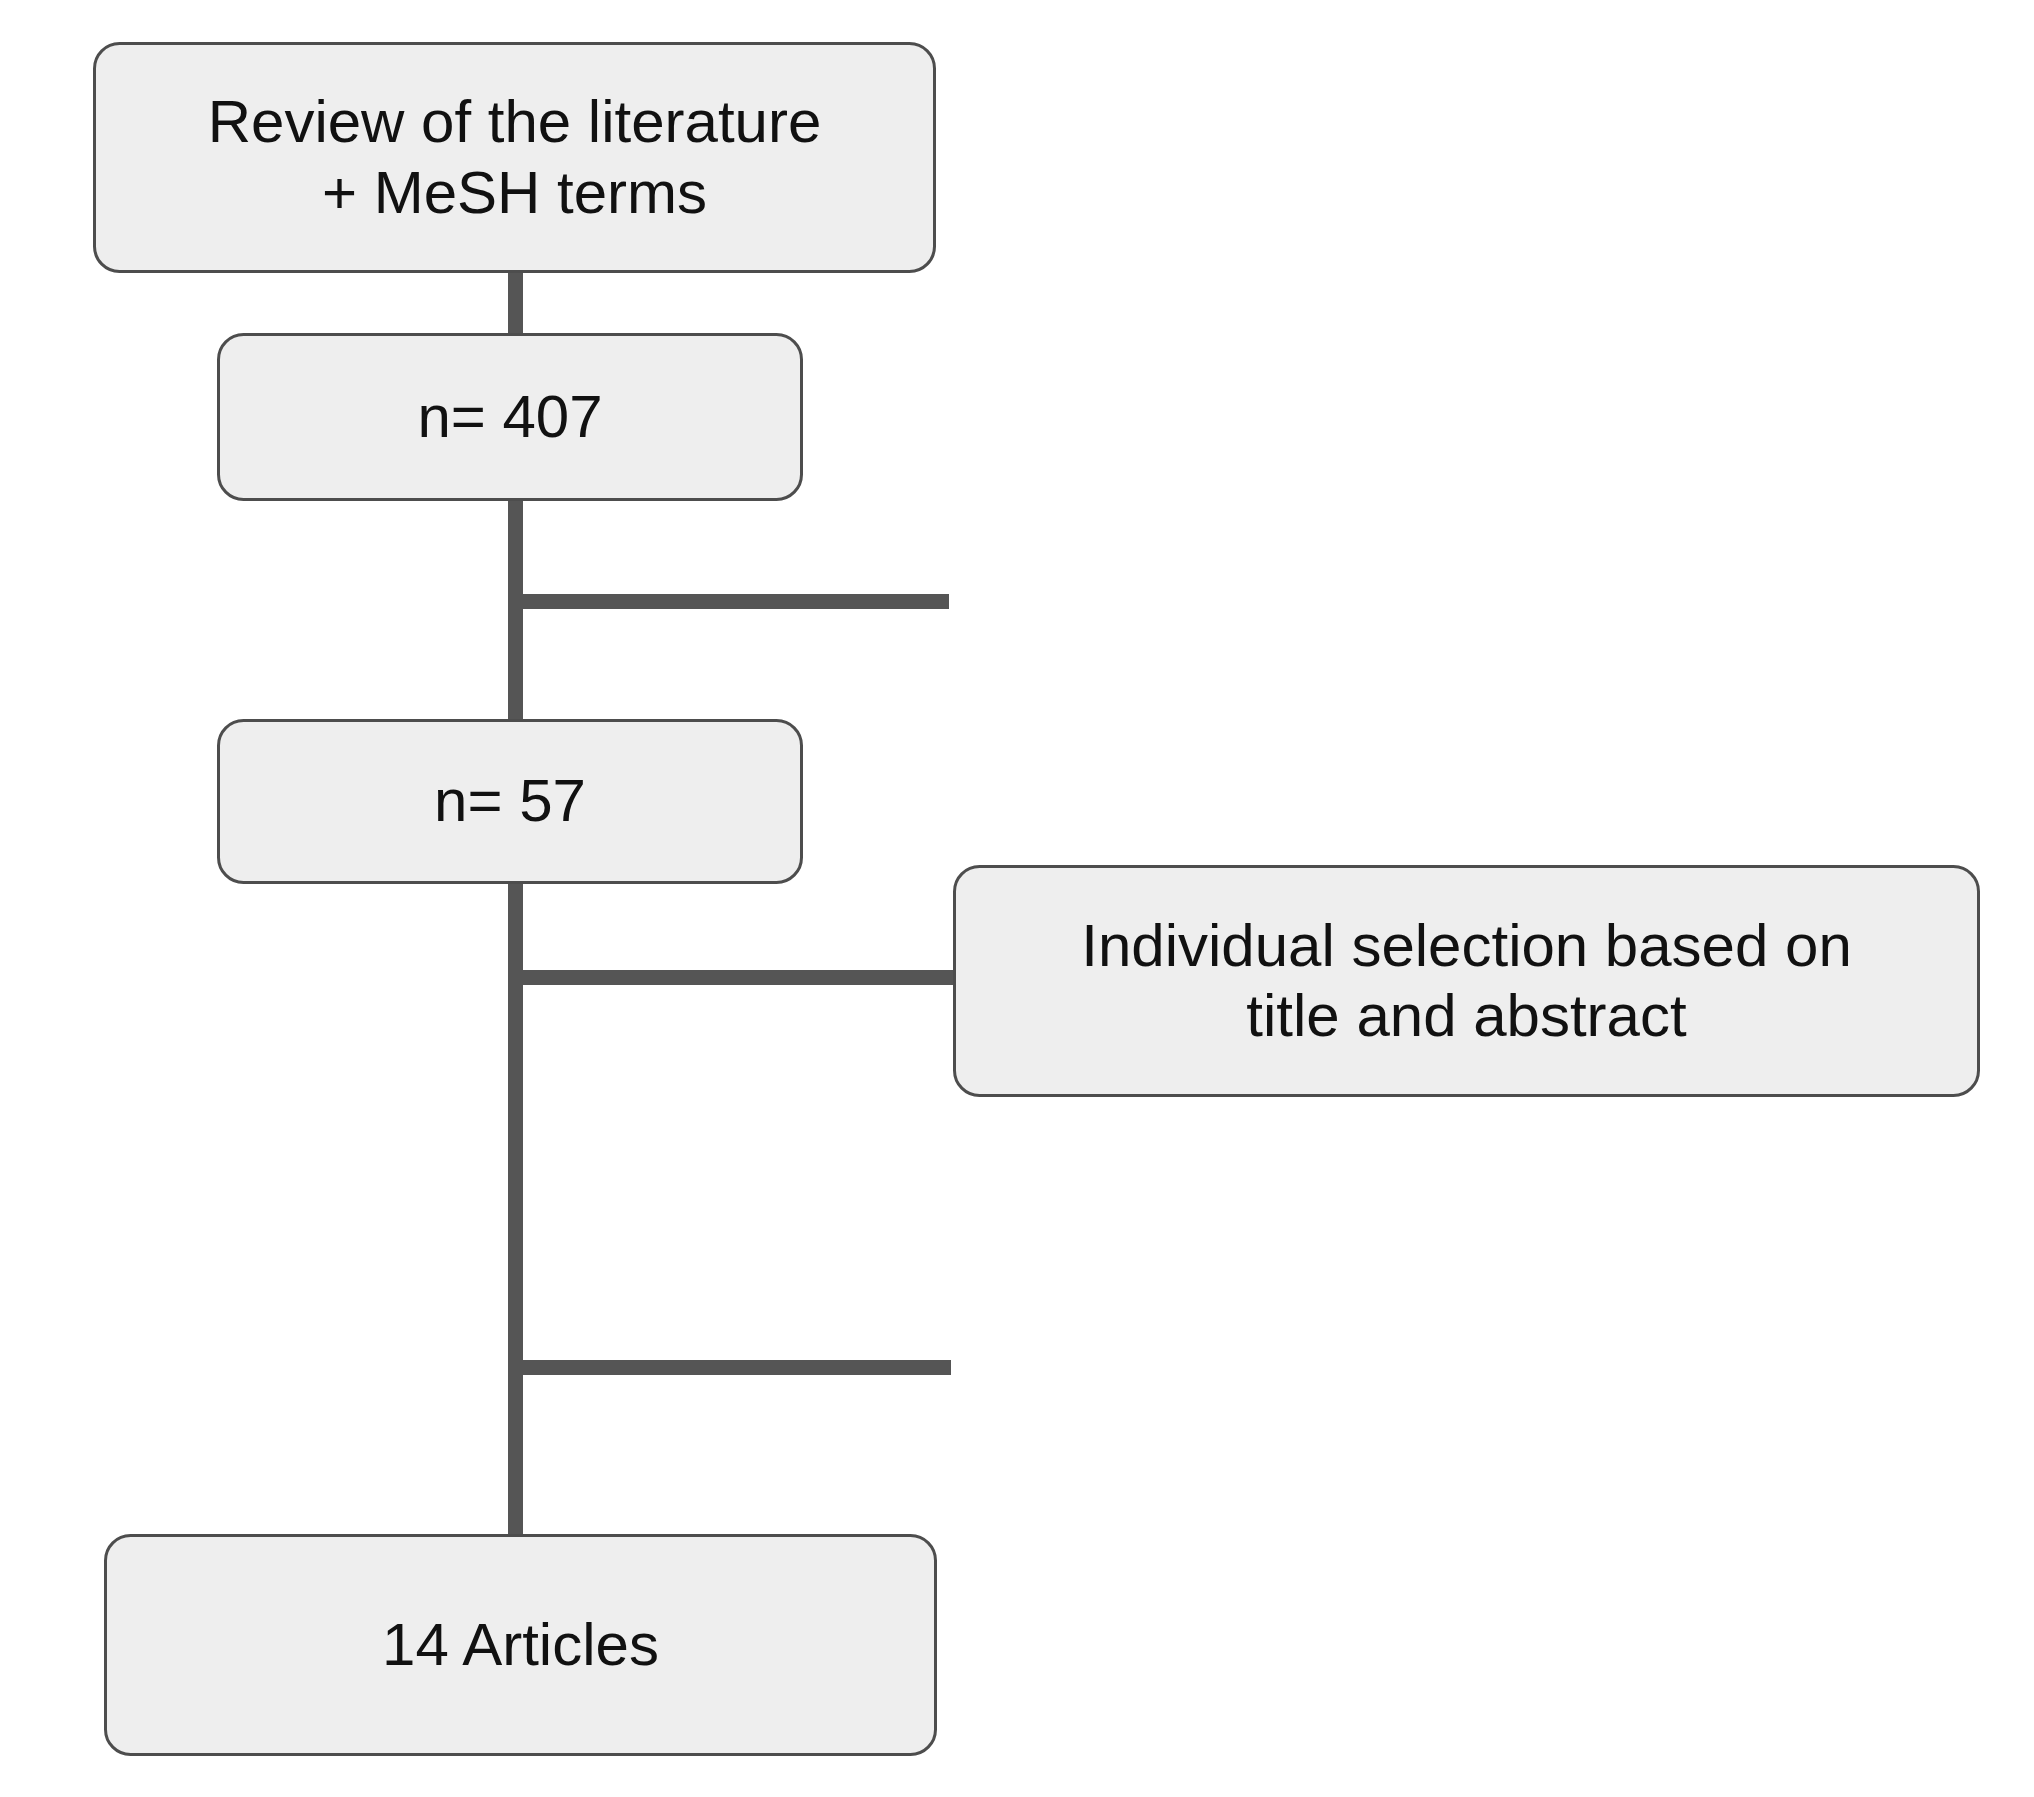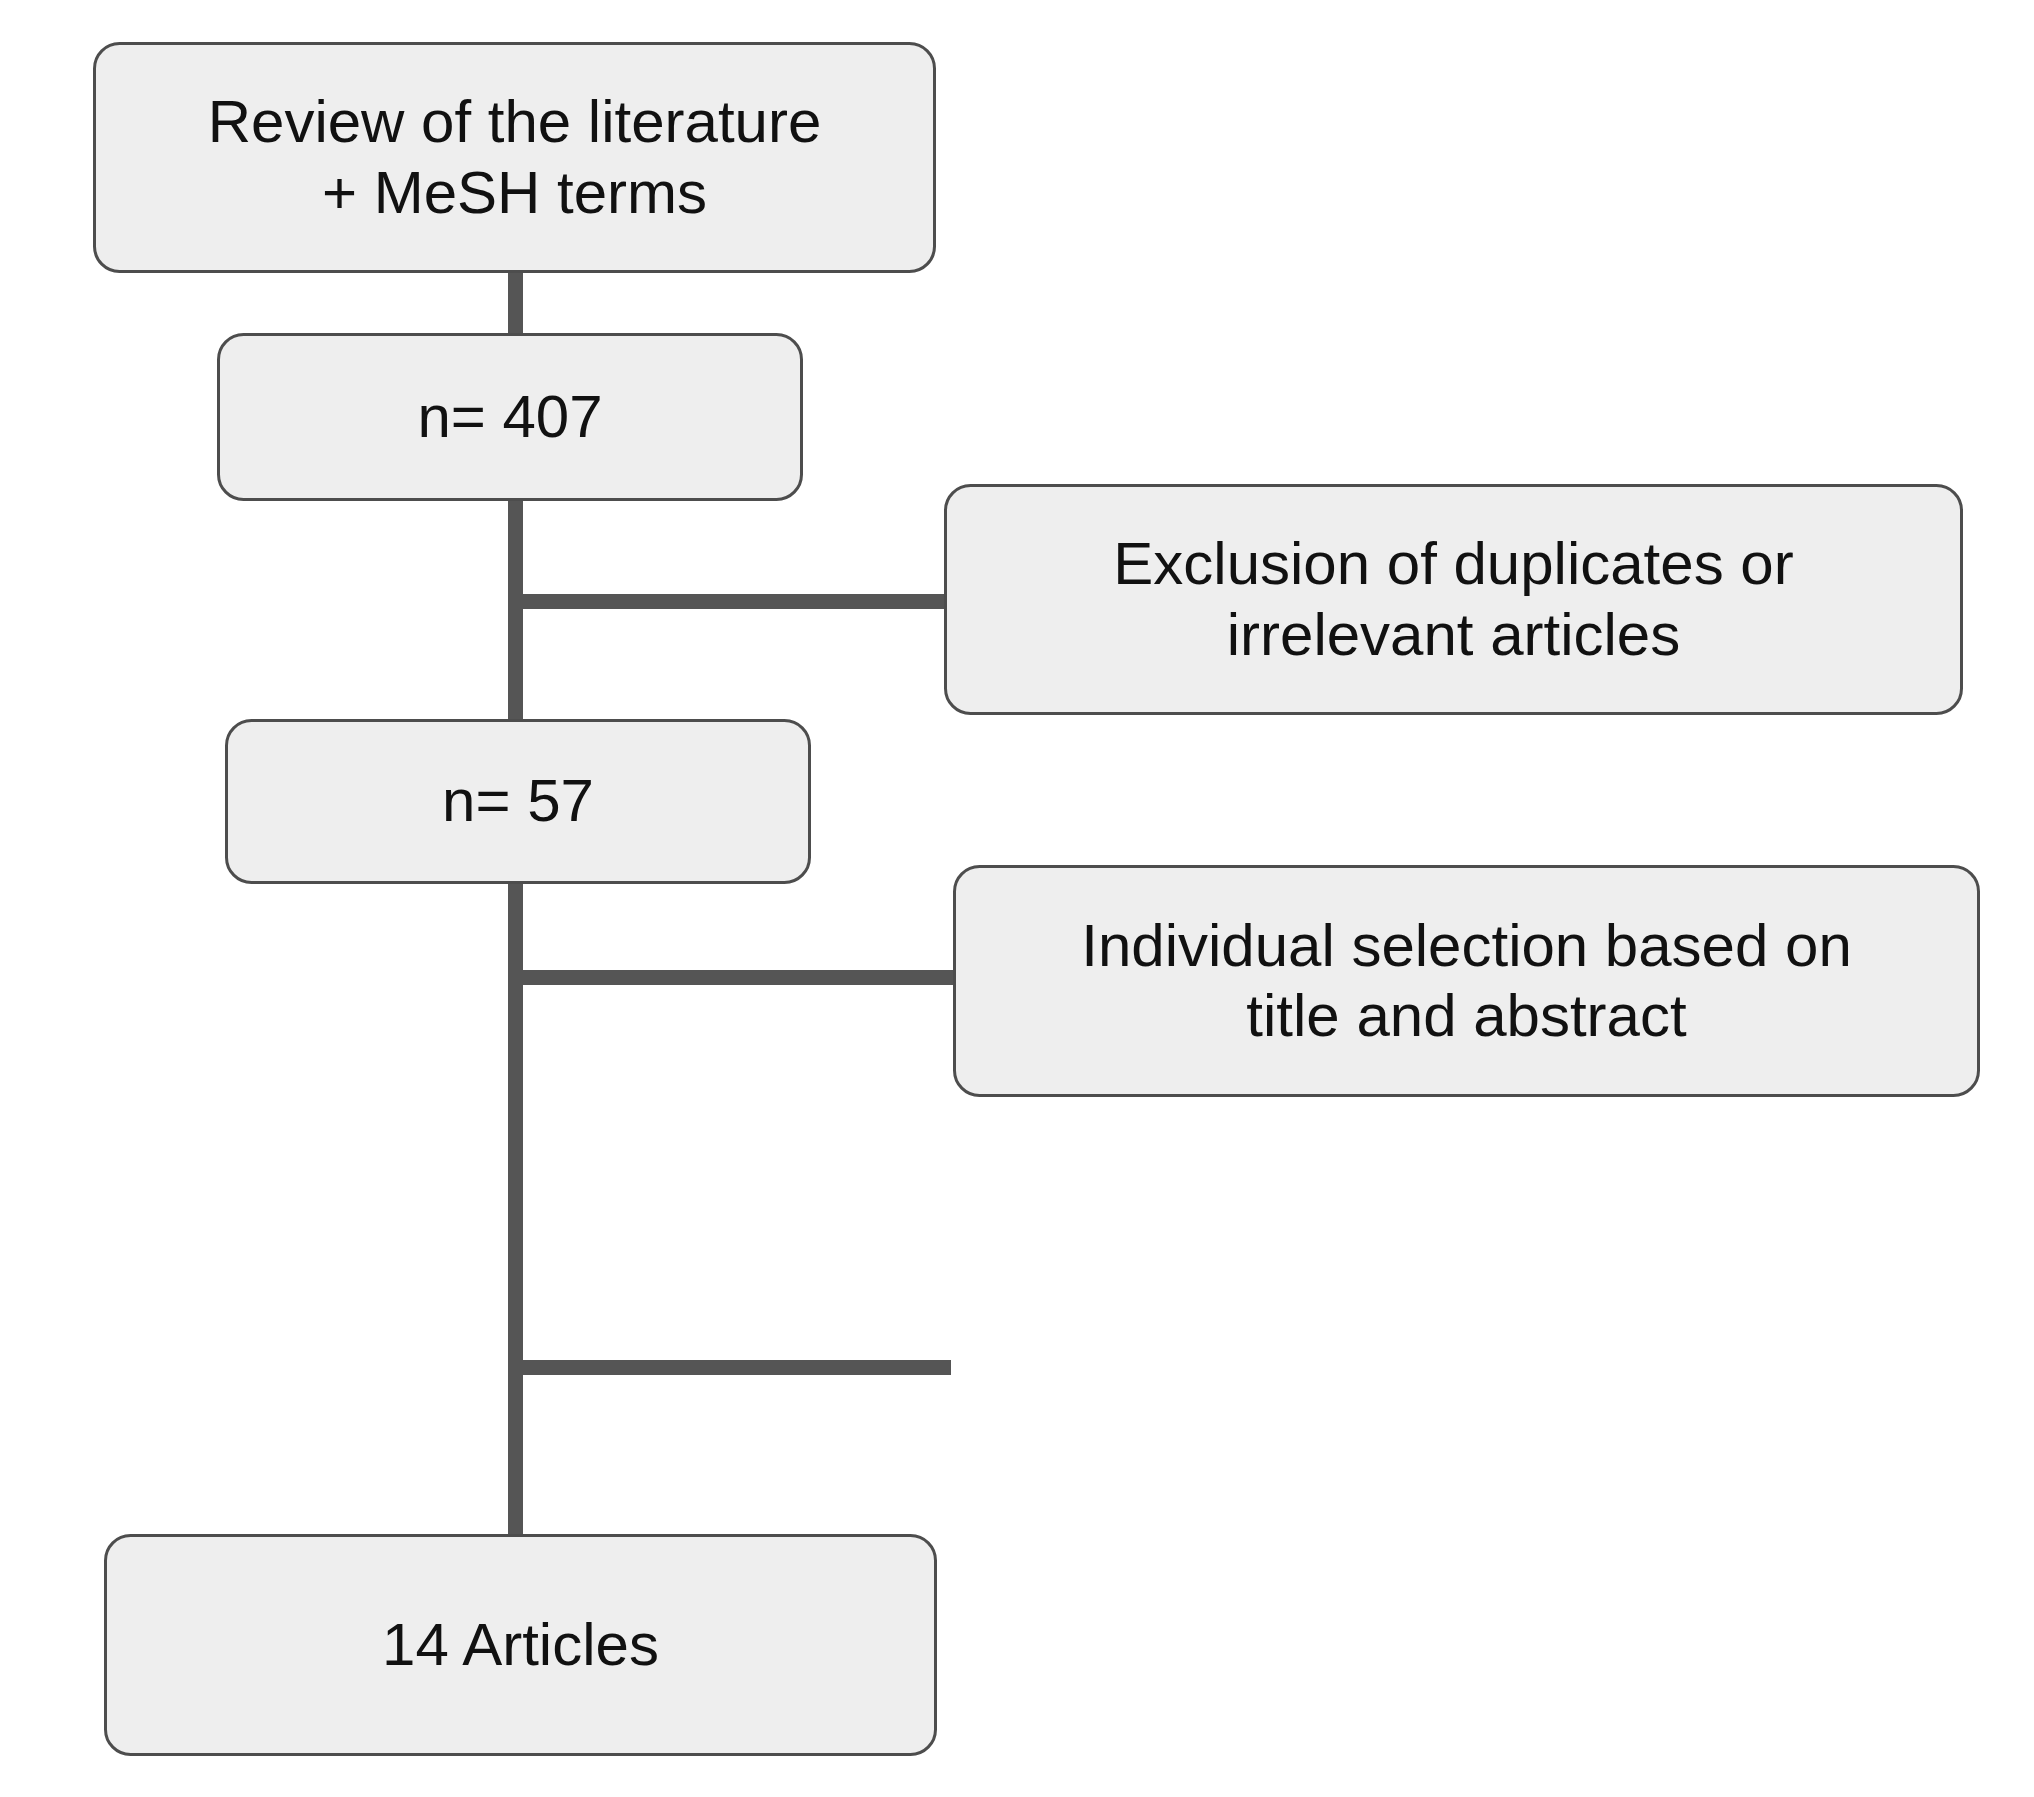--- a/index.html
+++ b/index.html
@@ -32,21 +32,21 @@
     z-index: 2;
   }
   .connector {
     position: absolute;
     background: #555555;
     z-index: 1;
   }
   
   .node-review    { left: 93px;  top: 42px;   width: 843px;  height: 231px; }
   .node-n407      { left: 217px;  top: 333px;  width: 586px;  height: 168px; }
-  .node-n57       { left: 217px;  top: 719px;  width: 586px;  height: 165px; margin-left: 8px; }
+  .node-n57       { left: 217px;  top: 719px;  width: 586px;  height: 165px; }
   .node-n16       { left: 217px;  top: 1111px; width: 586px;  height: 168px; }
   .node-final     { left: 104px;  top: 1534px; width: 833px;  height: 222px; }
   
   .node-exclusion { left: 944px; top: 484px;  width: 1019px; height: 231px; }
   .node-individual{ left: 953px; top: 865px;  width: 1027px; height: 232px; }
   .node-criteria  { left: 946px; top: 1252px; width: 1037px; height: 238px; }
   
   .trunk  { left: 508px; top: 265px;  width: 15px;  height: 1279px; }
   .hconn1 { left: 515px; top: 594px;  width: 434px; height: 15px; }
   .hconn2 { left: 515px; top: 970px; width: 443px; height: 15px; }
@@ -65,21 +65,19 @@
   <div class="node node-review">Review of the literature
 + MeSH terms</div>
 
   <div class="node node-n407">n= 407</div>
 
   <div class="node node-n57">n= 57</div>
 
 
   <div class="node node-final">14 Articles</div>
 
-  <div class="node node-exclusion">Exclusion of duplicates or
-irrelevant articles</div>
 
   <div class="node node-individual">Individual selection based on
 title and abstract</div>
 
 
 </div>
 
 
 </body></html>

